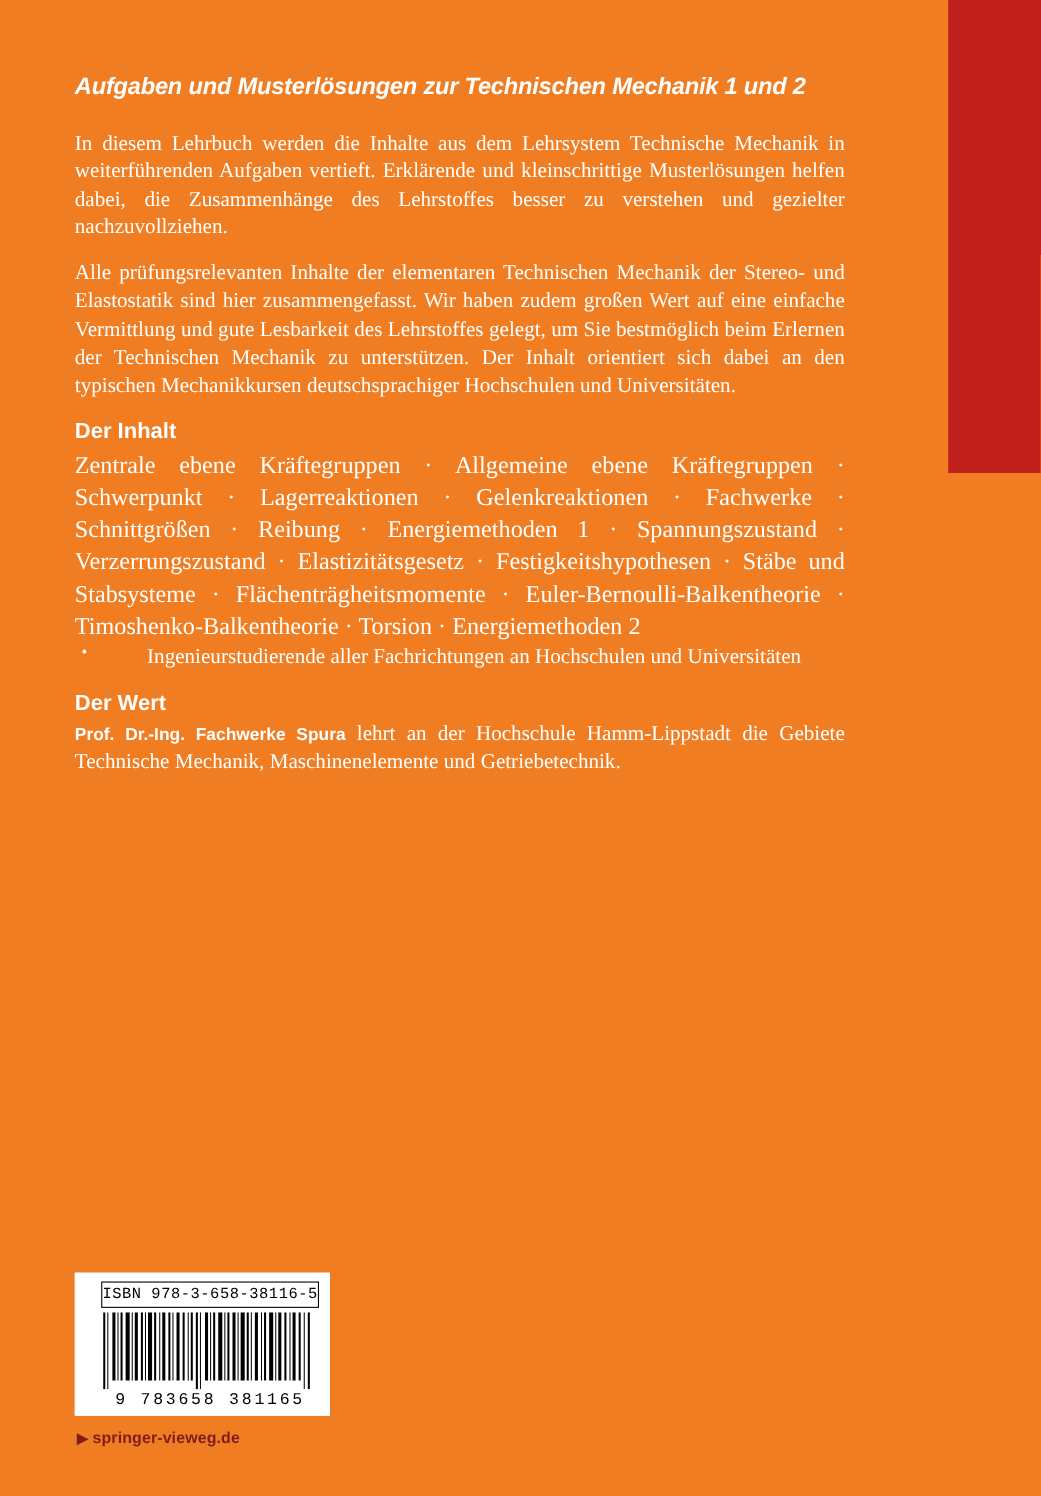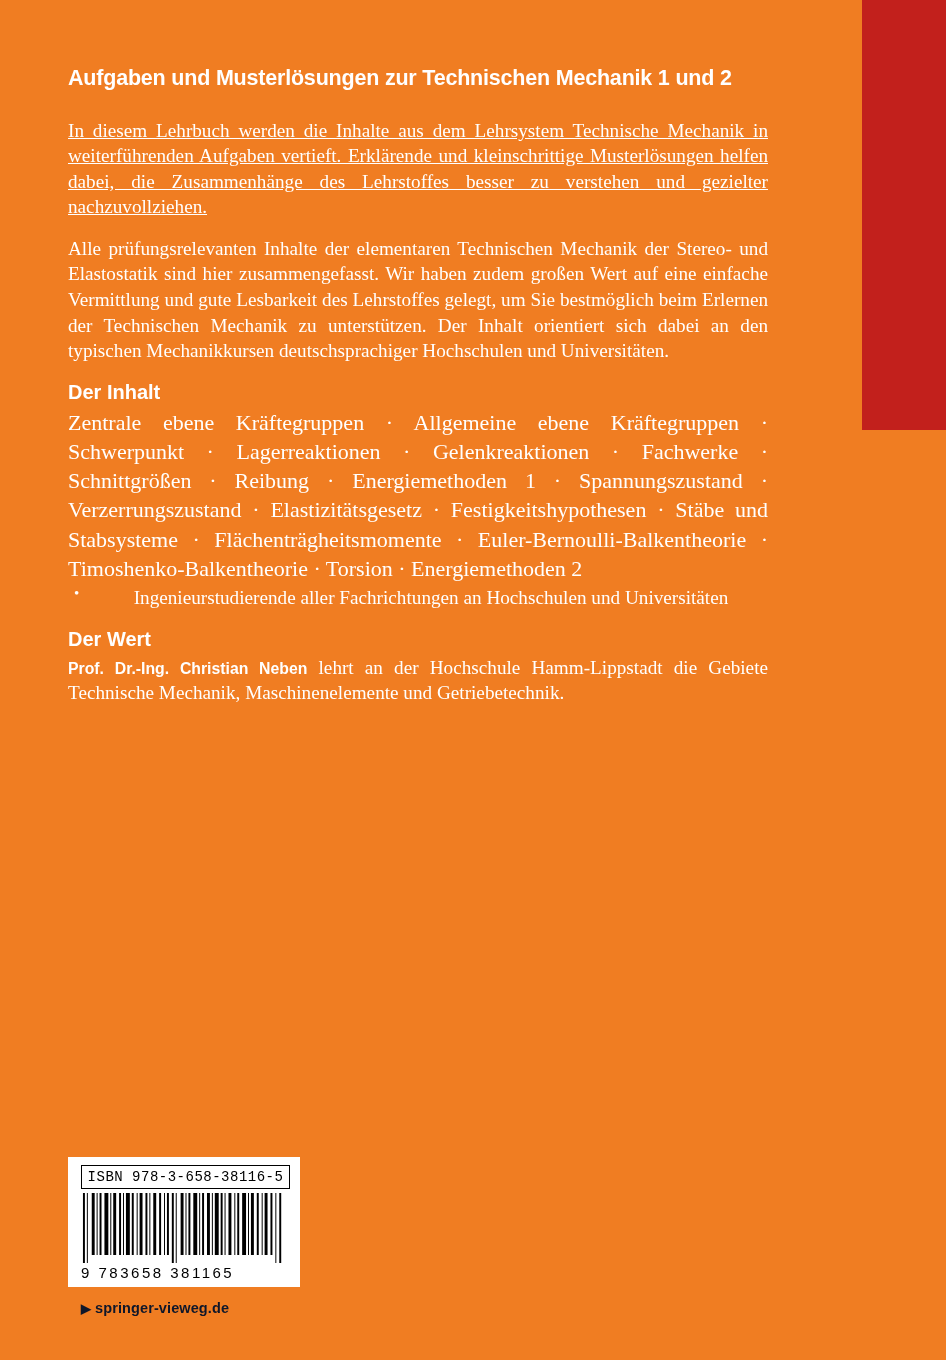--- a/index.html
+++ b/index.html
@@ -32,33 +32,33 @@
   }
   .title {
     font-family: "Liberation Sans", sans-serif;
     font-weight: bold;
     font-size: 21.5px;
     letter-spacing: -0.2px;
     line-height: 1.2;
     margin-top: 66px;
     margin-bottom: 0;
     color: #ffffff;
+    font-style: italic;
   }
   p.body {
     font-size: 19.2px;
     line-height: 1.33;
     text-align: justify;
     text-justify: inter-word;
     margin: 0 0 16px 0;
     -webkit-hyphens: manual;
     hyphens: manual;
   }
   p.body.first {
     margin-top: 26px;
-    text-decoration: underline;
   }
   h2.sub {
     font-family: "Liberation Sans", sans-serif;
     font-weight: bold;
     font-size: 20px;
     margin: 16px 0 4px 0;
     line-height: 1.2;
   }
   .contents {
     font-size: 22px;
@@ -100,21 +100,21 @@
   
   .barcode-wrap {
     position: absolute;
     left: 68px;
     top: 1157px;
     width: 232px;
   }
   .barcode-box {
     background: #ffffff;
     border: 1px solid #ffffff;
-    padding: 7px 9px 5px 12px;
+    padding: 7px 9px 5px 23px;
     box-sizing: border-box;
     width: 232px;
   }
   .isbn-text {
     font-family: "Liberation Mono", monospace;
     font-size: 14px;
     color: #000000;
     text-align: center;
     letter-spacing: 0.5px;
     border: 1.5px solid #000;
@@ -123,35 +123,36 @@
     background: #fff;
     box-sizing: border-box;
   }
   .bars {
     height: 70px;
     margin-top: 4px;
     display: block;
     width: 100%;
   }
   .bars-digits {
-    font-family: Liberation Sans, sans-serif;
+    font-family: Liberation Mono, monospace;
     font-size: 15px;
     color: #000;
     letter-spacing: 2.5px;
+    text-align: center;
     margin-top: 1px;
     white-space: nowrap;
   }
   .springer {
     position: absolute;
-    left: 81px;
+    left: 70px;
     top: 1300px;
     font-family: "Liberation Sans", sans-serif;
     font-size: 14.5px;
     font-weight: bold;
-    color: #0f172a;
+    color: #7f1d1d;
     letter-spacing: 0.1px;
     white-space: nowrap;
   }
   .springer .tri {
     display: inline-block;
     margin-right: 4px;
     font-size: 13px;
   }
 </style>
 </head>
@@ -167,21 +168,21 @@
   <p class="body">Alle prüfungsrelevanten Inhalte der elementaren Technischen Mechanik der Stereo- und Elastostatik sind hier zusammengefasst. Wir haben zudem großen Wert auf eine einfache Vermittlung und gute Lesbarkeit des Lehrstoffes gelegt, um Sie bestmöglich beim Erlernen der Technischen Mechanik zu unterstützen. Der Inhalt orientiert sich dabei an den typischen Mechanikkursen deutschsprachiger Hochschulen und Universitäten.</p>
 
   <h2 class="sub">Der Inhalt</h2>
   <p class="contents">Zentrale ebene Kräftegruppen · Allgemeine ebene Kräftegruppen · Schwerpunkt · Lagerreaktionen · Gelenkreaktionen · Fachwerke · Schnittgrößen · Reibung · Energiemethoden 1 · Spannungszustand · Verzerrungszustand · Elastizitätsgesetz · Festigkeitshypothesen · Stäbe und Stabsysteme · Flächenträgheitsmomente · Euler-Bernoulli-Balkentheorie · Timoshenko-Balkentheorie · Torsion · Energiemethoden 2</p>
 
   <ul class="targets">
     <li><span>Ingenieurstudierende aller Fachrichtungen an Hochschulen und Universitäten</span></li>
   </ul>
 
   <h2 class="sub">Der Wert</h2>
-  <p class="author-line"><span class="author-name">Prof. Dr.-Ing. Christian Neben</span><span> lehrt an der Hochschule Hamm-Lippstadt die Gebiete Technische Mechanik, Maschinenelemente und Getriebetechnik.</span></p>
+  <p class="author-line"><span class="author-name">Prof. Dr.-Ing. Fachwerke Spura</span><span> lehrt an der Hochschule Hamm-Lippstadt die Gebiete Technische Mechanik, Maschinenelemente und Getriebetechnik.</span></p>
 
 </div>
 
 <div class="barcode-wrap">
   <div class="barcode-box">
     <div class="isbn-text">ISBN 978-3-658-38116-5</div>
     <svg class="bars" viewBox="0 0 214 70" preserveAspectRatio="none">
       <g fill="#000000">
         <rect x="2" y="0" width="2" height="70"></rect>
         <rect x="6" y="0" width="1" height="70"></rect>

